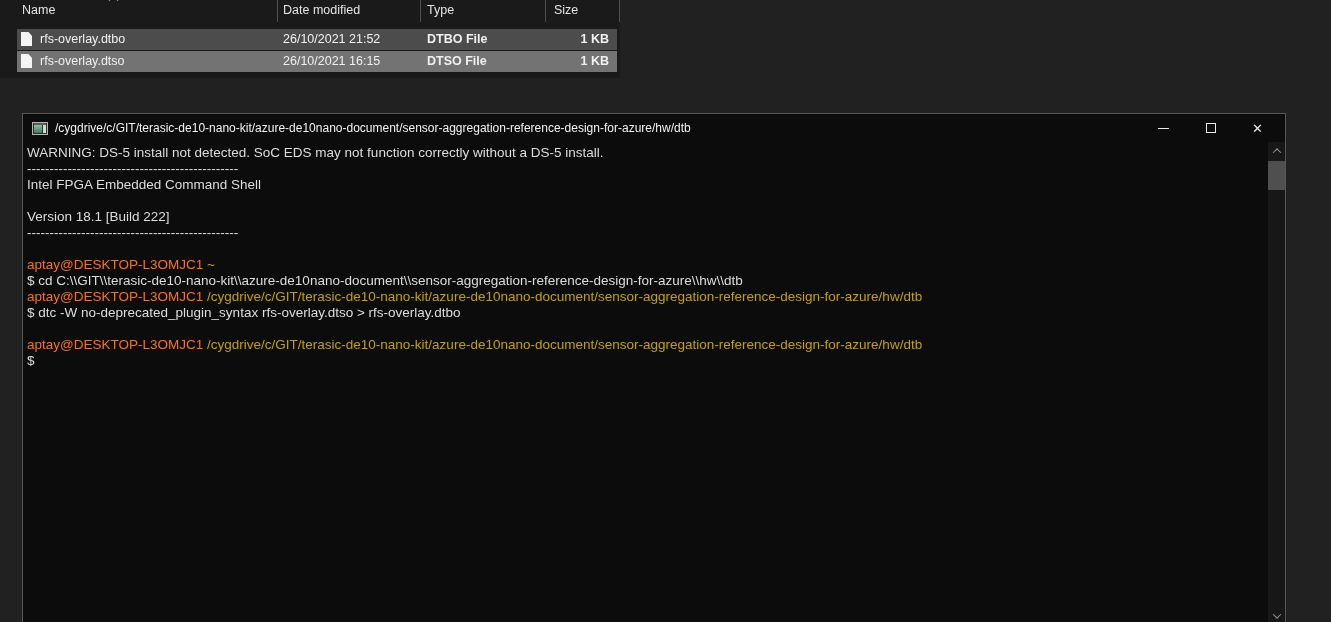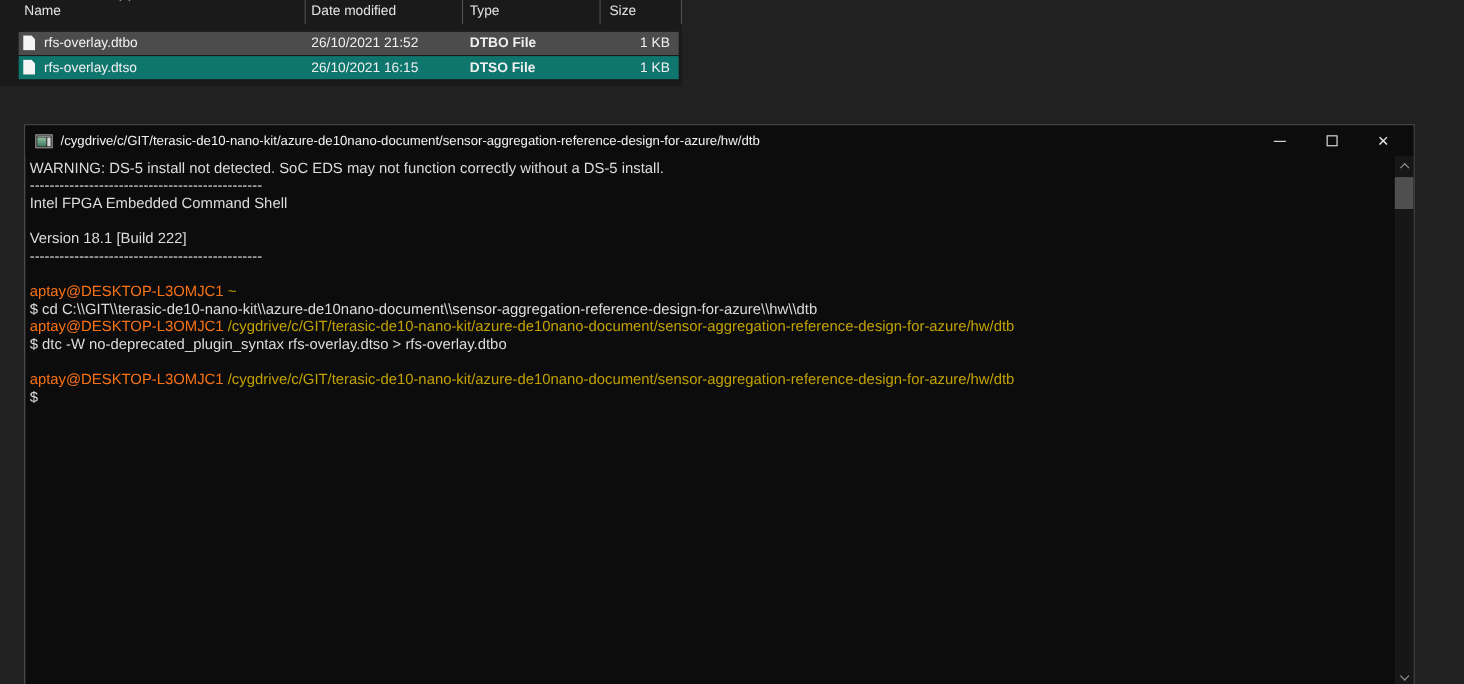--- a/index.html
+++ b/index.html
@@ -9,27 +9,27 @@
   
   .explorer { position:absolute; left:0; top:0; width:620px; height:78px;
               background:#1a1a1a; overflow:hidden; }
   .ex-header { position:absolute; left:0; top:0; width:620px; height:22px; }
   .ex-col-label { position:absolute; top:3px; font-size:12.5px; color:#e4e4e4; }
   .ex-sep { position:absolute; top:0; width:1px; height:22px; background:#4f4f4f; }
   .sort-chevron { position:absolute; left:110px; top:-3px; width:7px; height:7px;
                   border-left:1px solid #9a9a9a; border-top:1px solid #9a9a9a;
                   transform:rotate(45deg); }
   .ex-row { position:absolute; left:17px; width:600px; height:21px;
-            background:#0f766e; color:#f0f0f0; font-size:12.5px; }
+            background:#737373; color:#f0f0f0; font-size:12.5px; }
   .ex-row.selected { background:#4c4c4c; }
   .ex-row .cell { position:absolute; top:3px; }
   .cell-name { left:23px; }
   .cell-date { left:266px;text-align:center; }
   .cell-type { left:410px;font-weight:bold; }
-  .cell-size { right:8px; text-align:right; }
+  .cell-size { right:8px; text-align:right;font-weight:bold; }
   .file-icon { position:absolute; left:4px; top:3px; width:11px; height:14px;
                background:#f5f5f5;
                clip-path:polygon(0 0, 68% 0, 100% 28%, 100% 100%, 0 100%); }
 
   
   .term-window { position:absolute; left:22px; top:93px; width:1264px; height:512px;
                  background:#0c0c0c; border:1px solid #575757;margin-top:20px; }
   .titlebar { position:absolute; left:0; top:0; right:0; height:28px;
               display:flex; align-items:center; background:#0c0c0c; }
   .term-icon { margin-left:9px; flex:0 0 auto; }

